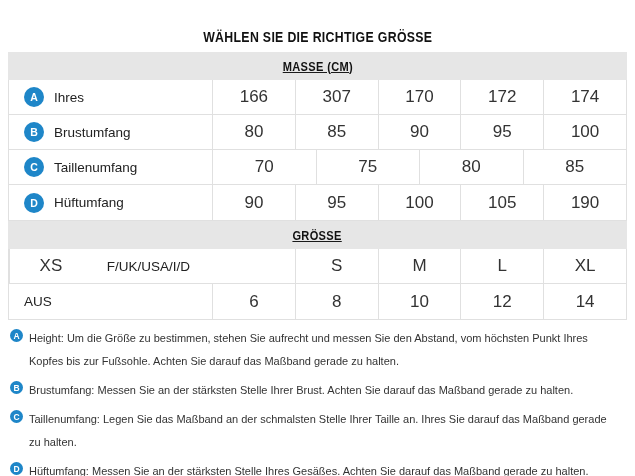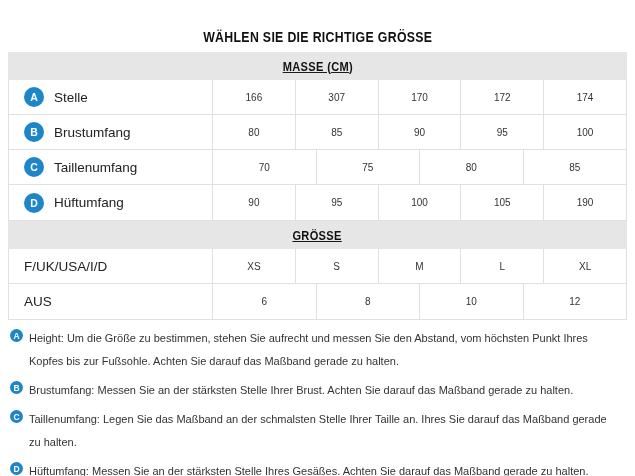--- a/index.html
+++ b/index.html
@@ -62,21 +62,21 @@
   }
   .label-cell{
     width:203px;
     flex:none;
     padding-left:15px;
   }
   .value-cell{
     flex:1;
     justify-content:center;
     border-left:1px solid var(--border);
-    font-size:10px;
+    font-size:17px;
     color:#333;
   }
   .rows{border-bottom:1px solid var(--border);}
   .section + .section .rows{border-top:none;}
   .section .rows{border-top:none;border-bottom:1px solid var(--border);}
   
   .badge{
     width:20px;
     height:20px;
     flex:none;
@@ -123,21 +123,21 @@
 
   <div class="size-table" id="size-table">
   <div class="section">
     <div class="section-header">
       <span class="cond section-header-text">MASSE (CM)</span>
     </div>
     <div class="rows">
   <div class="row">
     <div class="cell label-cell">
       <span class="badge">A</span>
-      <span class="row-label">Stelle</span>
+      <span class="row-label">Ihres</span>
     </div>
 
   <div class="cell value-cell">166</div>
 
   <div class="cell value-cell">307</div>
 
   <div class="cell value-cell">170</div>
 
   <div class="cell value-cell">172</div>
 
@@ -195,27 +195,27 @@
 </div>
 </div>
   </div>
 
   <div class="section">
     <div class="section-header">
       <span class="cond section-header-text">GRÖSSE</span>
     </div>
     <div class="rows">
   <div class="row">
-    <div class="cell label-cell">
+    <div class="cell value-cell">XS</div>
+
+  <div class="cell label-cell">
 
       <span class="row-label">F/UK/USA/I/D</span>
     </div>
 
-  <div class="cell value-cell">XS</div>
-
   <div class="cell value-cell">S</div>
 
   <div class="cell value-cell">M</div>
 
   <div class="cell value-cell">L</div>
 
   <div class="cell value-cell">XL</div>
 </div>
 
   <div class="row">
@@ -225,20 +225,21 @@
     </div>
 
   <div class="cell value-cell">6</div>
 
   <div class="cell value-cell">8</div>
 
   <div class="cell value-cell">10</div>
 
   <div class="cell value-cell">12</div>
 
+  <div class="cell value-cell">14</div>
 </div>
 </div>
   </div>
 </div>
 
   <div class="footnotes" id="footnotes">
   <div class="footnote">
     <span class="badge badge-small">A</span>
     <span class="footnote-text">Height: Um die Größe zu bestimmen, stehen Sie aufrecht und messen Sie den Abstand, vom höchsten Punkt Ihres Kopfes bis zur Fußsohle. Achten Sie darauf das Maßband gerade zu halten.</span>
   </div>

